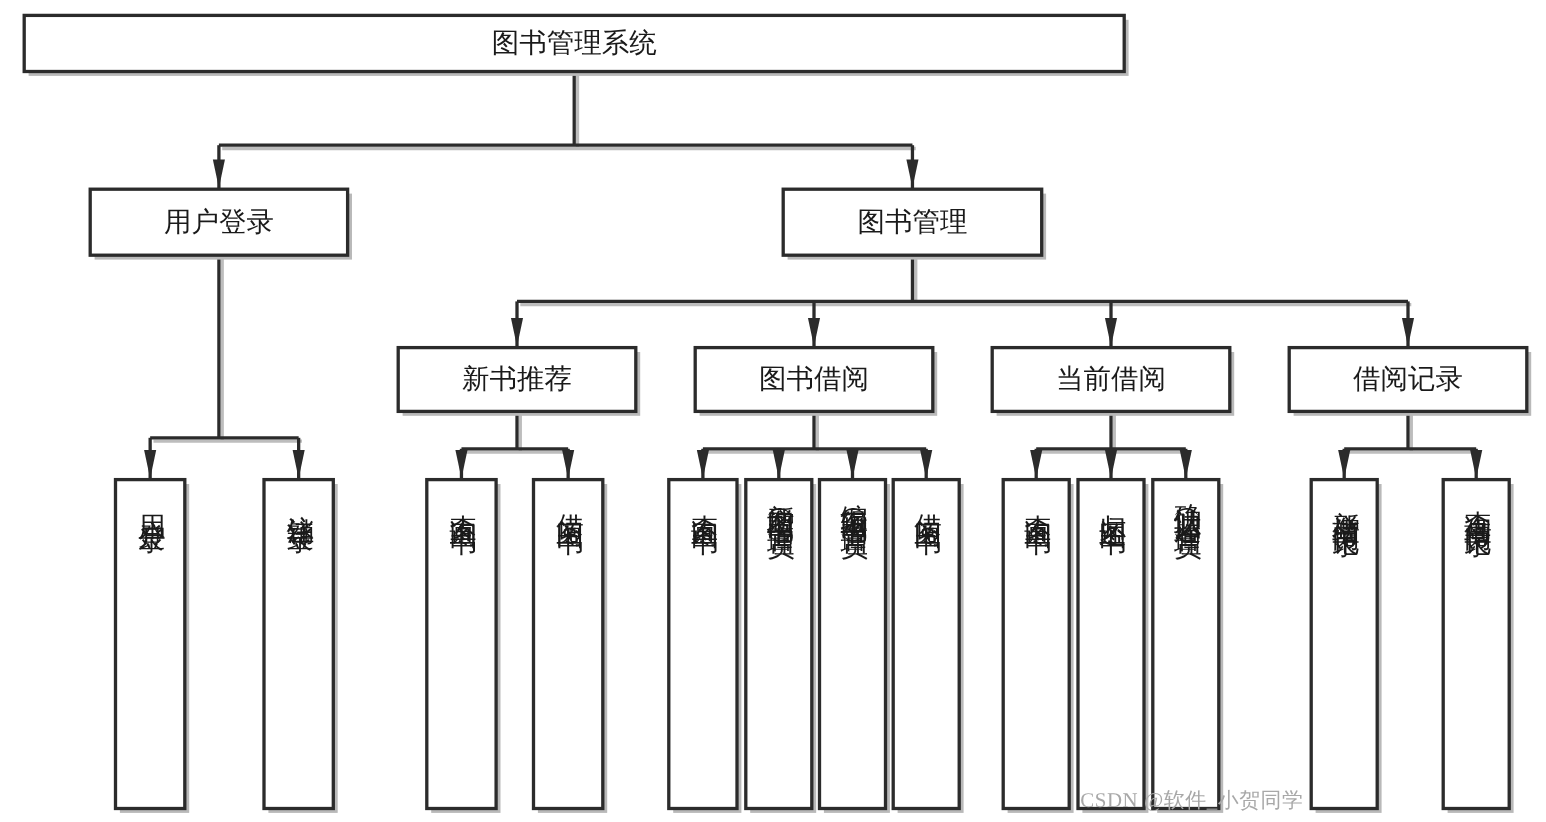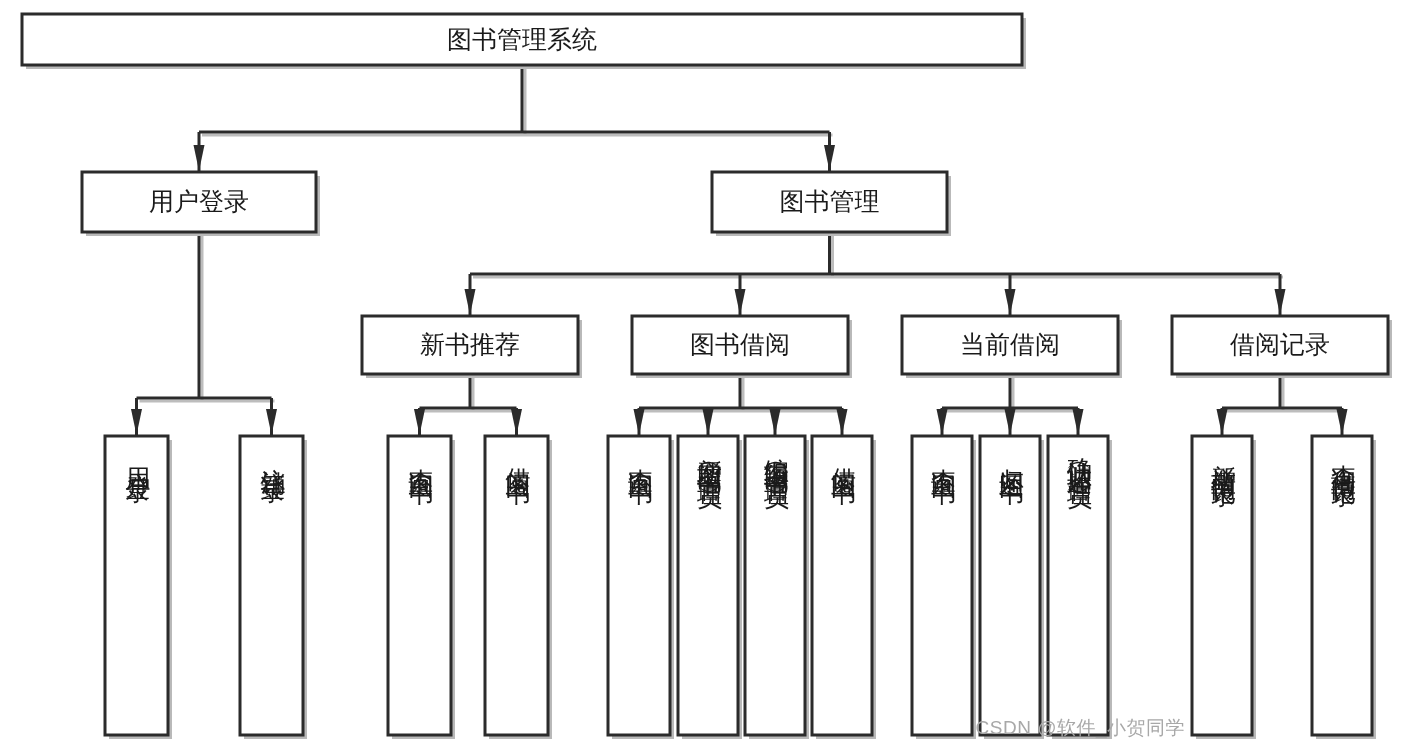--- a/index.html
+++ b/index.html
@@ -25,21 +25,21 @@
   .label-h{ font-size:25px; }
   .label-v{
     font-size:25px;
     writing-mode:vertical-rl;
     text-orientation:upright;
     letter-spacing:4px;
   }
   .watermark{
     position:absolute;
     right:12px;bottom:6px;
-    font-family:Liberation Sans, sans-serif;
+    font-family:Liberation Serif, serif;
     font-size:19px;
     color:#a8a8a8;
     white-space:nowrap;
     letter-spacing:0.5px;
     user-select:none;
   }
 </style>
 </head>
 <body>
 

